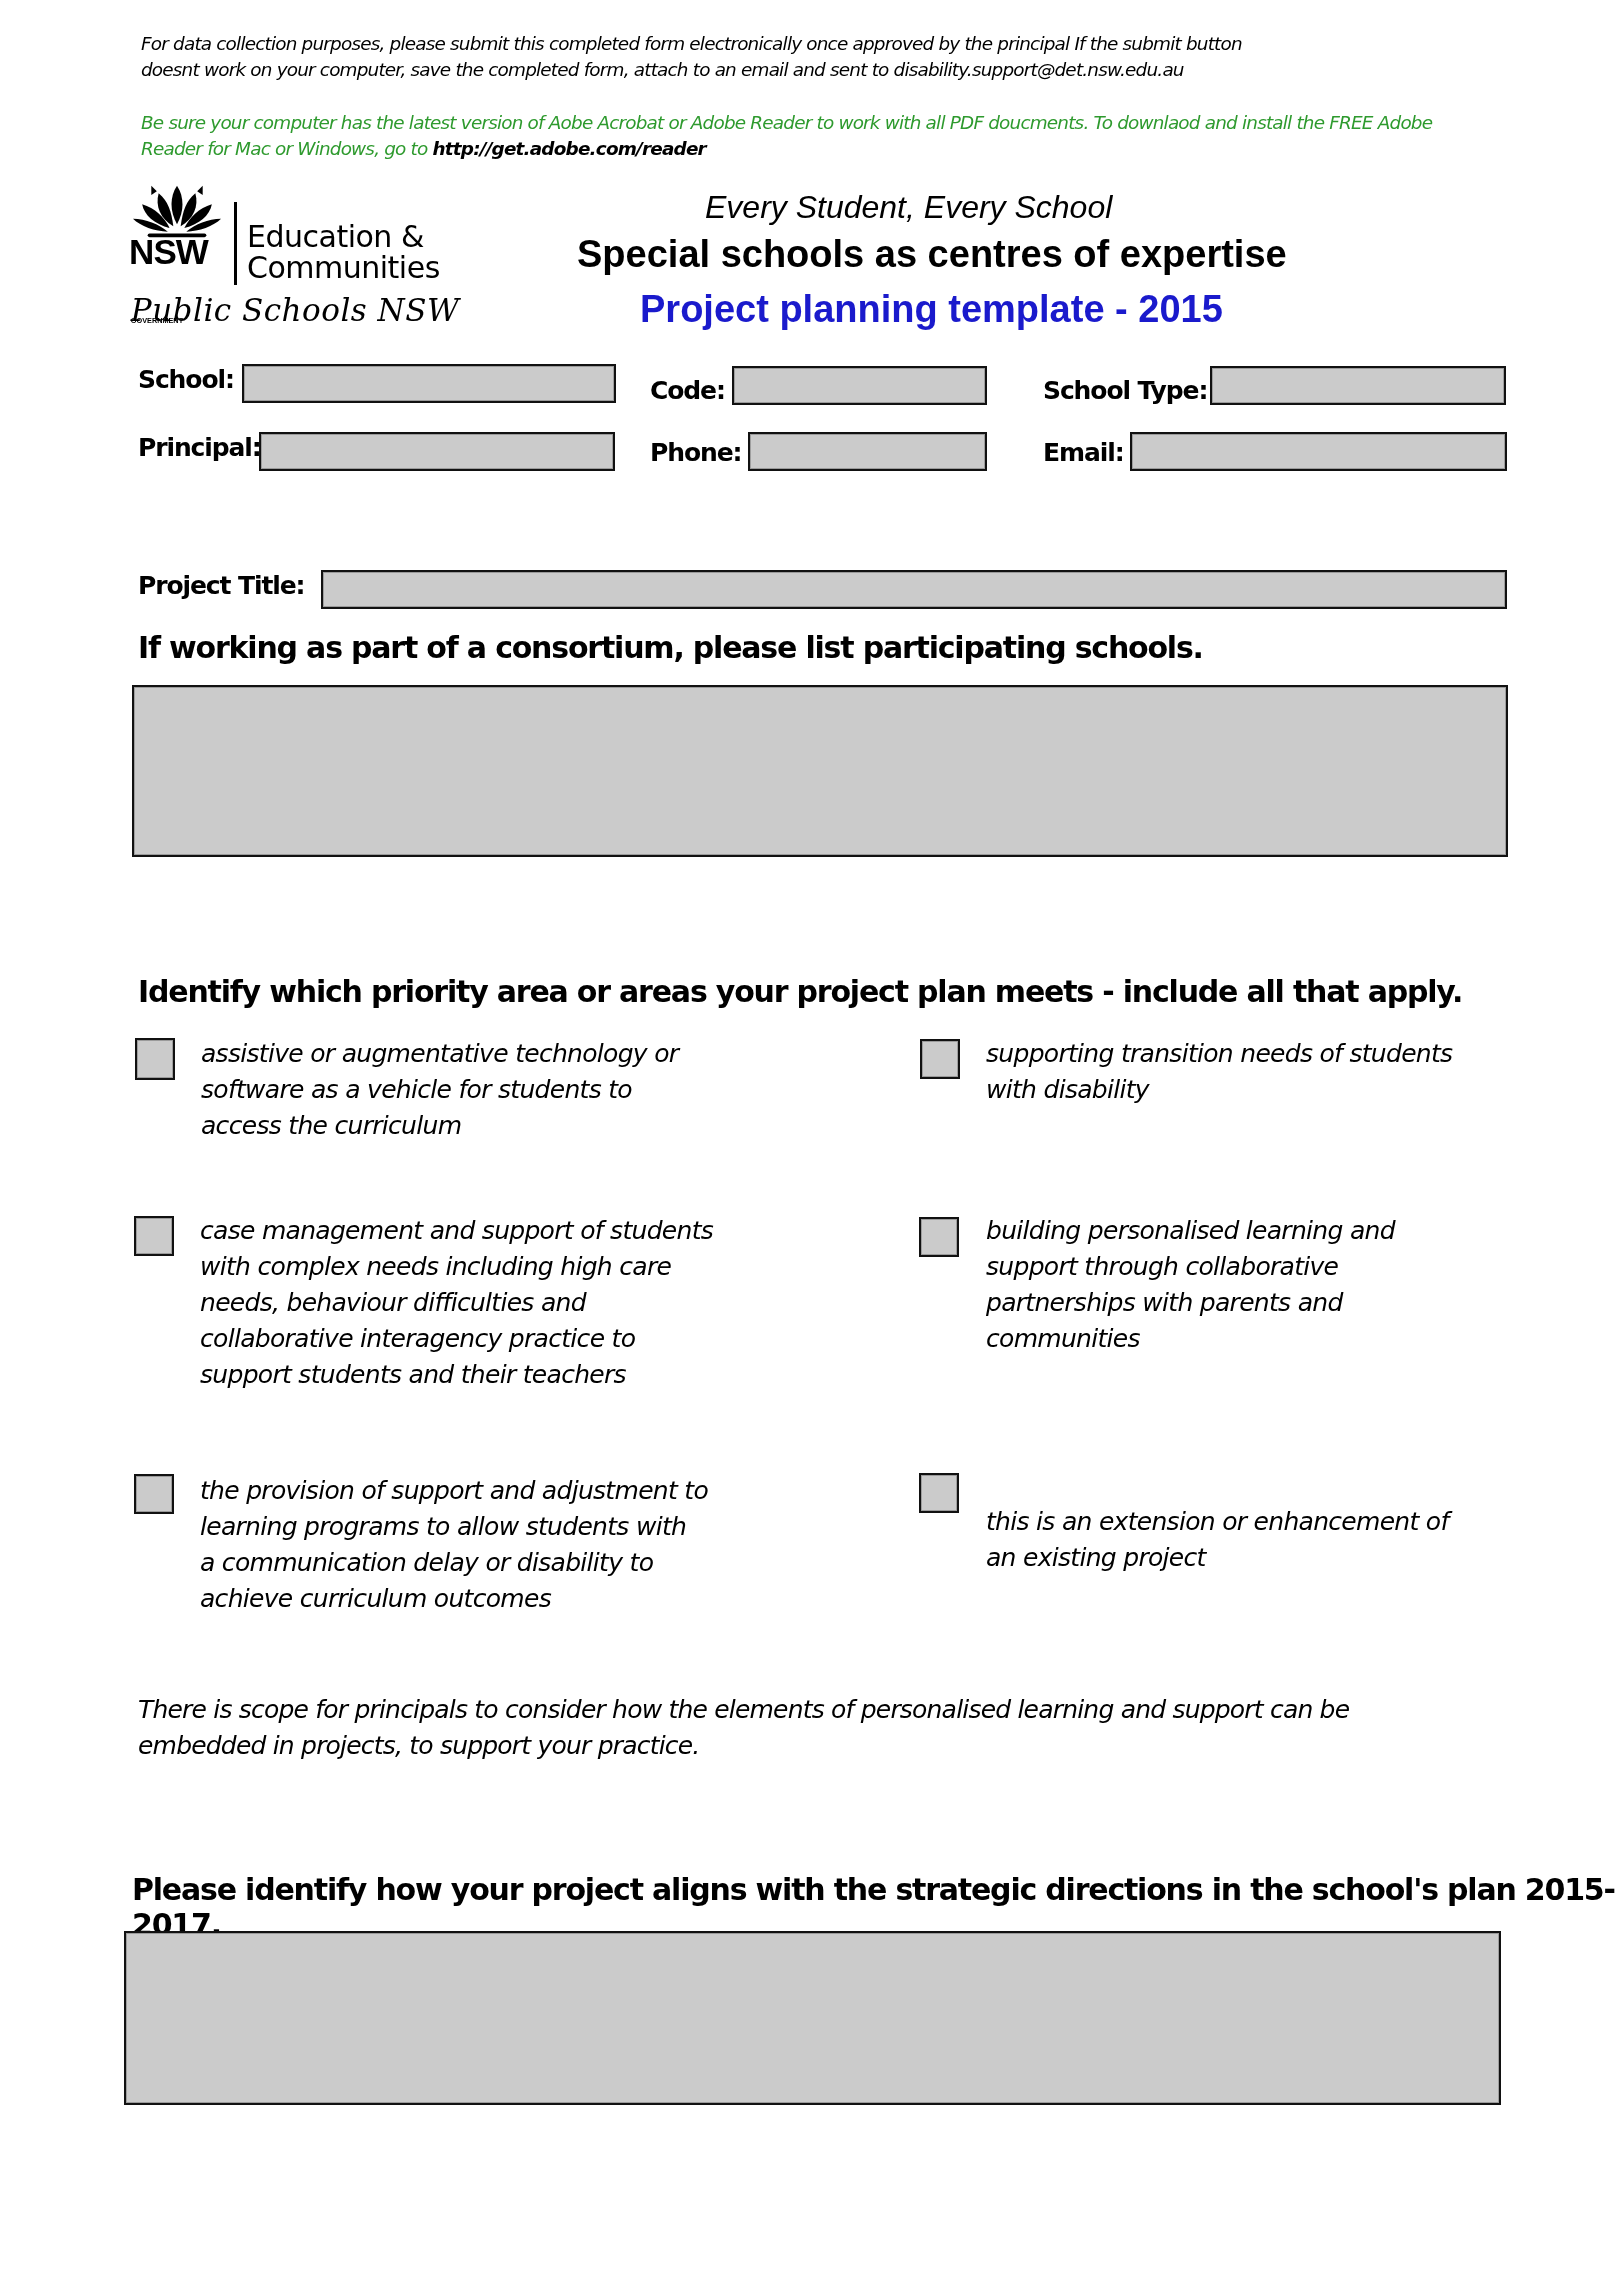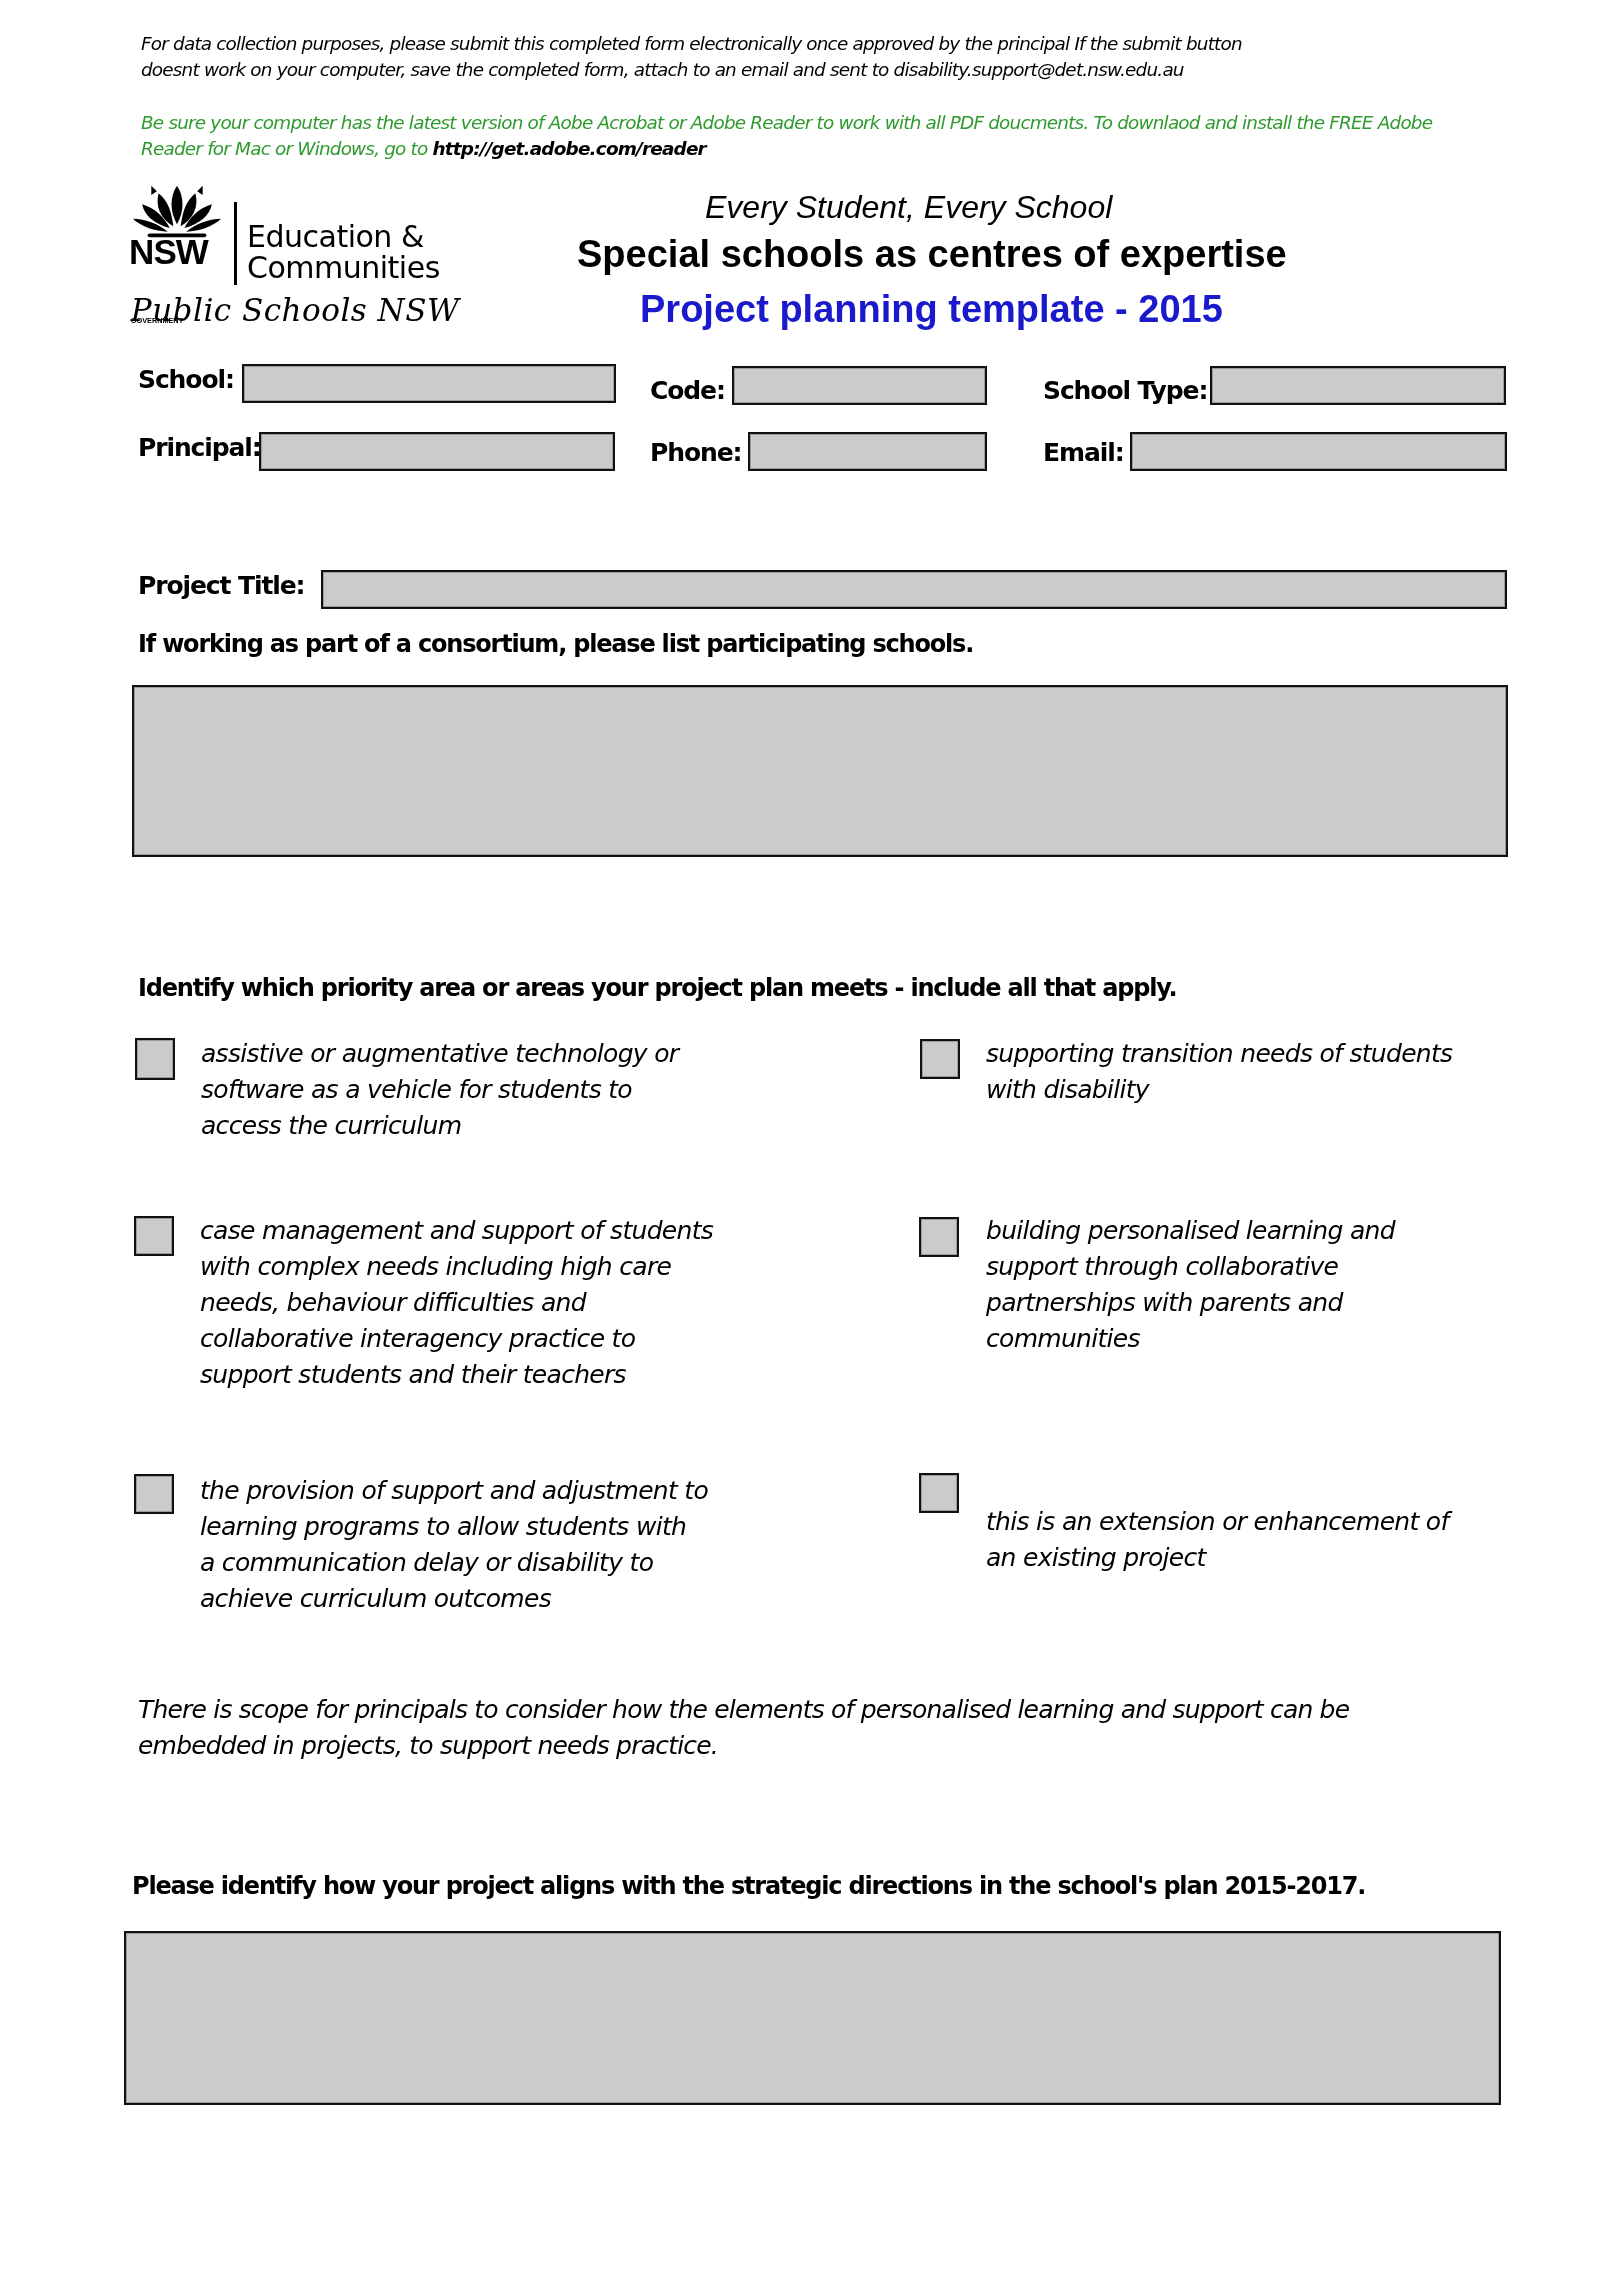--- a/index.html
+++ b/index.html
@@ -5,21 +5,21 @@
   html, body { margin:0; padding:0; background:#ffffff; }
   body { width:1623px; height:2296px; position:relative; overflow:hidden; font-family:"Liberation Sans", sans-serif; color:#000; }
   .abs { position:absolute; }
   .notice { font-family:"DejaVu Sans", sans-serif; font-style:italic; font-size:18.4px; line-height:26px; letter-spacing:-0.8px; }
   .notice-green { color:#2e9a2e; }
   .notice-link { color:#000; font-weight:bold; font-style:italic; }
   .lbl { font-family:"DejaVu Sans", sans-serif; font-weight:bold; font-size:25px; letter-spacing:-1.1px; }
   .field { position:absolute; background:#cbcbcb; border:2.8px solid #111; box-shadow: inset 0 0 0 0.9px #9a9a9a; box-sizing:border-box; }
   .cb { position:absolute; width:40px; height:40px; background:#cbcbcb; border:2.8px solid #111; box-sizing:border-box; box-shadow: inset 0 0 0 0.9px #9a9a9a; cursor:pointer; }
   .opt { position:absolute; font-family:"DejaVu Sans", sans-serif; font-style:italic; font-size:25px; line-height:36px; letter-spacing:-0.7px; }
-  .heading-q { font-family:"DejaVu Sans", sans-serif; font-weight:bold; font-size:24px; letter-spacing:-1.2px; }
+  .heading-q { font-family:"DejaVu Sans", sans-serif; font-weight:bold; font-size:30px; letter-spacing:-1.2px; }
   .title-italic { font-family:"Liberation Sans", sans-serif; font-style:italic; font-size:32px; }
   .title-main { font-family:"Liberation Sans", sans-serif; font-weight:bold; font-size:38px; }
   .title-blue { font-family:"Liberation Sans", sans-serif; font-weight:bold; font-size:38px; color:#1a1acc; }
   .logo-wrap { position:absolute; left:129px; top:184px; width:349px; height:156px; }
   .nsw-text { position:absolute; font-family:"Liberation Sans", sans-serif; font-weight:bold; font-size:35px; letter-spacing:-0.9px; }
   .gov-text { position:absolute; font-family:"Liberation Sans", sans-serif; font-weight:bold; font-size:7.3px; letter-spacing:0px; }
   .edu-text { position:absolute; font-family:"DejaVu Sans", sans-serif; font-size:30px; line-height:31px; letter-spacing:-0.5px; }
   .script-text { position:absolute; font-family:"DejaVu Serif", serif; font-style:italic; font-size:31px; letter-spacing:0.5px; }
   .para { position:absolute; font-family:"DejaVu Sans", sans-serif; font-style:italic; font-size:25px; line-height:36px; letter-spacing:-0.8px; }
 </style>
@@ -129,18 +129,18 @@
 </div>
 
 <div class="cb" style="left:919px; top:1473px;"></div>
 <div class="opt" style="left:986px; top:1473px;margin-top:31px;">
   <div>this is an extension or enhancement of</div>
   <div>an existing project</div>
 </div>
 
 <div class="para" style="left:138px; top:1692px;">
   <div>There is scope for principals to consider how the elements of personalised learning and support can be</div>
-  <div>embedded in projects, to support needs practice.</div>
+  <div>embedded in projects, to support your practice.</div>
 </div>
 
 <div class="abs heading-q" style="left:132px; top:1872px;">Please identify how your project aligns with the strategic directions in the school's plan 2015-2017.</div>
 <div class="field" style="left:124px; top:1931px; width:1377px; height:174px;"><span></span></div>
 
 
 </body></html>

